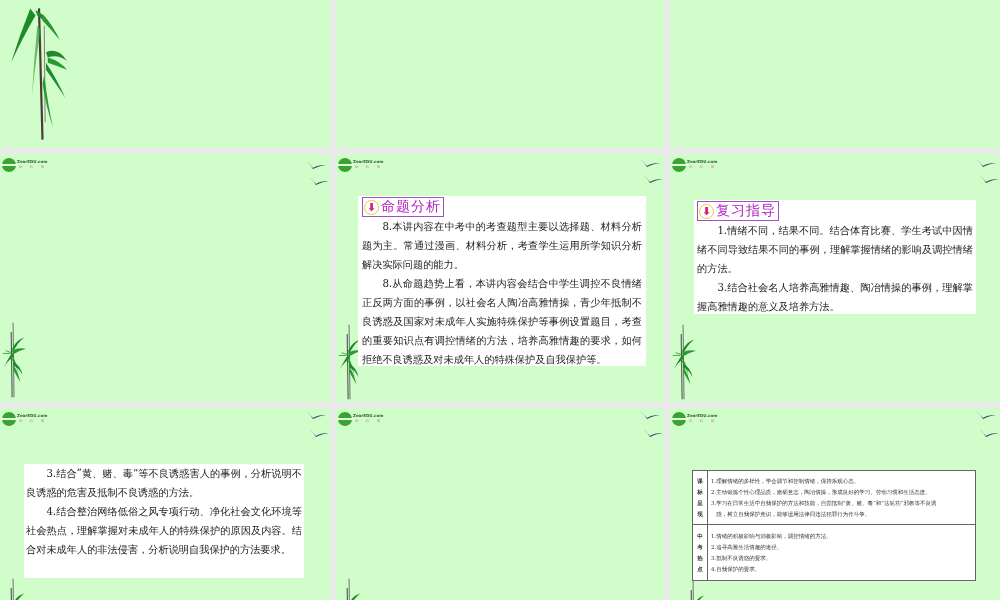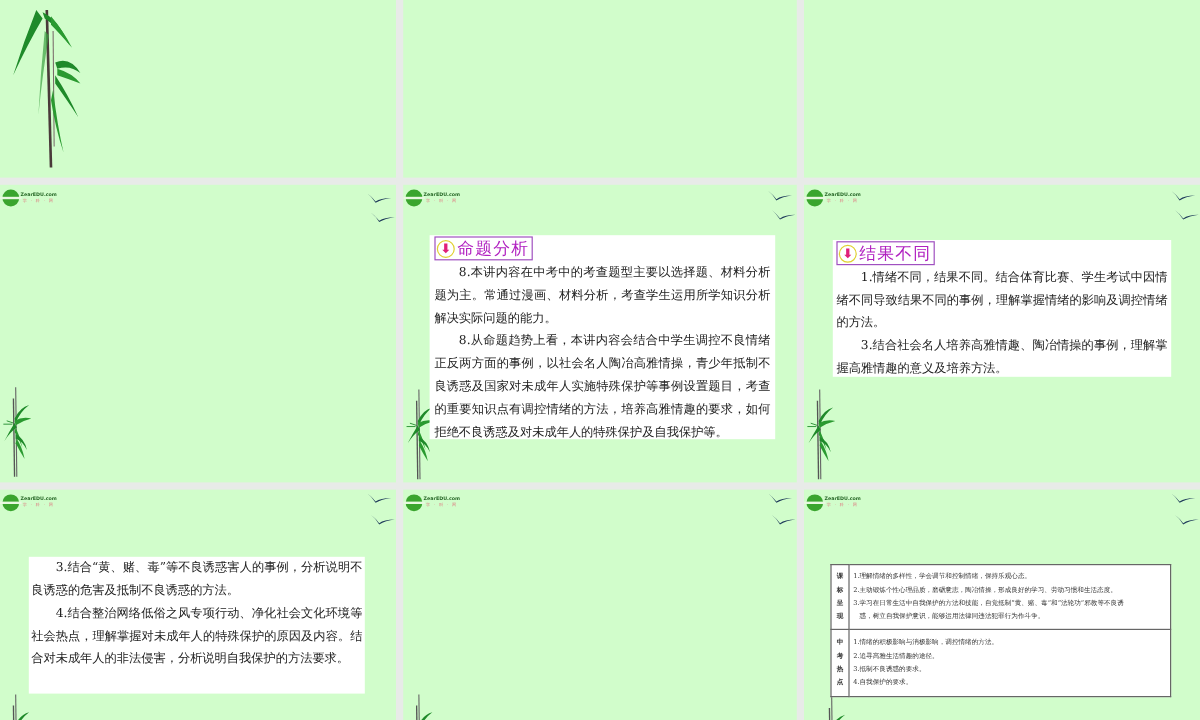--- a/index.html
+++ b/index.html
@@ -11,21 +11,21 @@
   .logo .txt { position:absolute; left:15px; top:1px; font-family:"DejaVu Sans", sans-serif; font-size:4px; font-weight:bold; color:#2a6a2a; white-space:nowrap; }
   .logo .sub { position:absolute; left:17px; top:7px; font-family:"DejaVu Sans", sans-serif; font-size:3.5px; color:#d88; white-space:nowrap; letter-spacing:1px; }
   .bird { position:absolute; width:22px; height:10px; }
   .bamboo { position:absolute; }
   .textbox { position:absolute; background:#fff; color:#222; font-size:10.2px; line-height:19px; }
   .textbox p { margin:0; text-align:justify; }
   .textbox p.ind { text-indent:2em; }
   .heading { display:inline-flex; align-items:center; border:1px solid #a050c0; padding:0 2px 0 1px; height:18px; margin:1px 0 0 0; }
   .heading .arrow { width:15px; height:15px; border-radius:50%; border:1.5px solid #e0d030; background:#fff; display:flex; align-items:center; justify-content:center; margin-right:2px; box-sizing:border-box; }
   .heading .arrow span { color:#e0207a; font-size:11px; font-weight:bold; line-height:1; font-family:"DejaVu Sans", sans-serif; }
-  .heading .htxt { color:#b020c0; font-size:14px; font-family:Liberation Sans, sans-serif; letter-spacing:1px; }
+  .heading .htxt { color:#b020c0; font-size:14px; font-family:Liberation Mono, monospace; letter-spacing:1px; }
   table.kb { position:absolute; border-collapse:collapse; background:#fff; font-size:5.5px; color:#333; }
   table.kb td { border:1px solid #666; vertical-align:middle; padding:2px 3px; }
   table.kb td.lab { width:8px; text-align:center; font-weight:bold; line-height:11px; padding:4px 3px; }
   table.kb .line { line-height:11px; white-space:nowrap; }
 </style>
 </head>
 <body>
 
 <svg width="0" height="0" style="position:absolute">
   <defs>
@@ -124,21 +124,21 @@
       <use href="#bird"></use>
     </svg>
   <svg class="bamboo" style="left:0;top:168px;" width="28" height="80">
       <use href="#bamboo-small"></use>
     </svg>
   <div class="textbox" style="left:24px;top:46px;width:276px;height:114px;padding:0 3px;">
     <div class="heading">
       <span class="arrow">
           <span>⬇</span>
         </span>
-      <span class="htxt">结果不同</span>
+      <span class="htxt">复习指导</span>
     </div>
     <p class="ind">1.情绪不同，结果不同。结合体育比赛、学生考试中因情绪不同导致结果不同的事例，理解掌握情绪的影响及调控情绪的方法。</p>
     <p class="ind">3.结合社会名人培养高雅情趣、陶冶情操的事例，理解掌握高雅情趣的意义及培养方法。</p>
   </div>
 </div>
 
 <div class="panel" style="left:0;top:408px;width:330px;height:192px;">
   <div class="logo">
     <div class="disc"></div>
     <div class="txt">ZearEDU.com</div>

